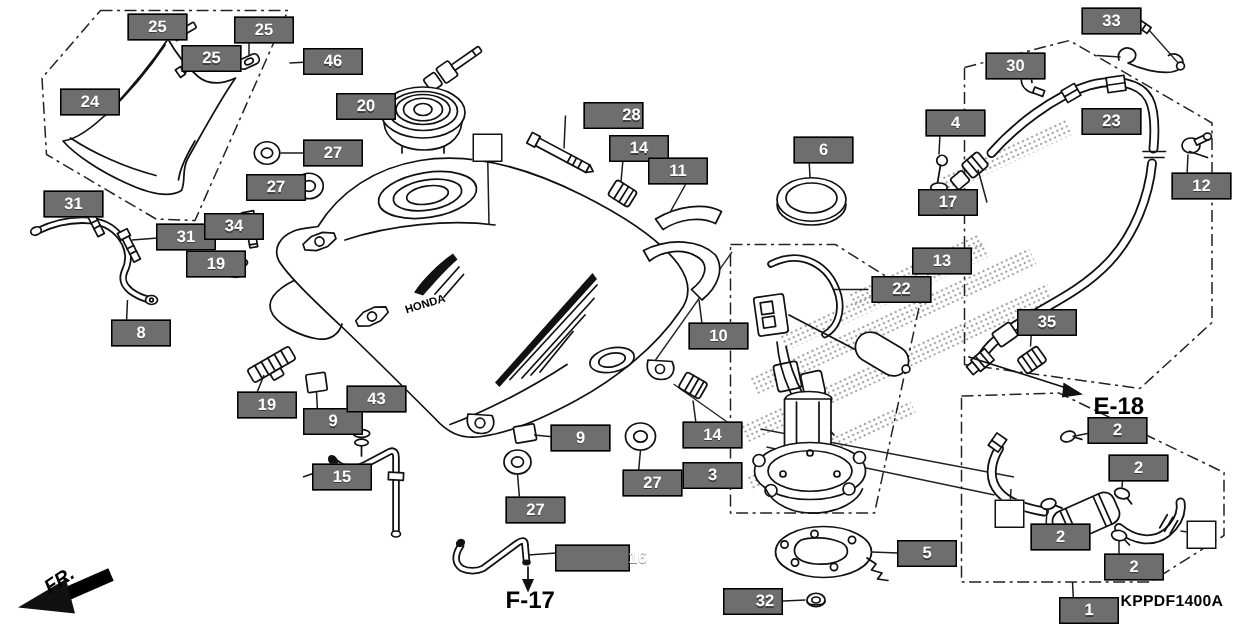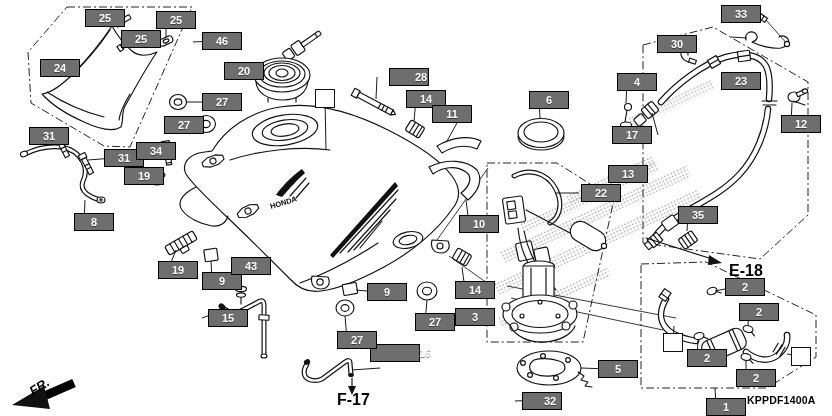--- a/index.html
+++ b/index.html
@@ -493,42 +493,42 @@
       <div class="callout" style="left: 164px; top: 116px;">27</div>
       <div class="callout" style="left: 29px; top: 127px;">31</div>
       <div class="callout" style="left: 104px; top: 149px;">31</div>
       <div class="callout" style="left: 136px; top: 142px;">34</div>
       <div class="callout" style="left: 124px; top: 167px;">19</div>
       <div class="callout" style="left: 74px; top: 213px;">8</div>
       <div class="callout" style="left: 158px; top: 261px;">19</div>
       <div class="callout" style="left: 202px; top: 272px;">9</div>
       <div class="callout" style="left: 231px; top: 257px;">43</div>
       <div class="callout" style="left: 208px; top: 309px;">15</div>
-      <div class="callout" style="left: 370px; top: 344px; padding-left: 48px;">16</div>
+      <div class="callout" style="left: 370px; top: 363px; padding-left: 48px;">16</div>
       <div class="callout" style="left: 337px; top: 331px;">27</div>
       <div class="callout" style="left: 367px; top: 283px;">9</div>
       <div class="callout" style="left: 415px; top: 313px;">27</div>
       <div class="callout" style="left: 455px; top: 281px;">14</div>
       <div class="callout" style="left: 455px; top: 308px;">3</div>
       <div class="callout" style="left: 389px; top: 68px; padding-left: 24px;">28</div>
       <div class="callout" style="left: 406px; top: 90px;">14</div>
       <div class="callout" style="left: 432px; top: 105px;">11</div>
       <div class="callout" style="left: 529px; top: 91px;">6</div>
       <div class="callout" style="left: 617px; top: 73px;">4</div>
       <div class="callout" style="left: 657px; top: 35px;">30</div>
       <div class="callout" style="left: 721px; top: 5px;">33</div>
       <div class="callout" style="left: 721px; top: 28px; margin-top: 44px;">23</div>
       <div class="callout" style="left: 612px; top: 126px;">17</div>
       <div class="callout" style="left: 781px; top: 115px;">12</div>
       <div class="callout" style="left: 608px; top: 165px;">13</div>
       <div class="callout" style="left: 569px; top: 184px; margin-left: 12px;">22</div>
       <div class="callout" style="left: 678px; top: 206px;">35</div>
       <div class="callout" style="left: 459px; top: 215px;">10</div>
       <div class="callout" style="left: 598px; top: 360px;">5</div>
-      <div class="callout" style="left: 522px; top: 392px; padding-left: 16px;">32</div>
+      <div class="callout" style="left: 482px; top: 392px; padding-left: 16px;">32</div>
       <div class="callout" style="left: 725px; top: 278px;">2</div>
       <div class="callout" style="left: 739px; top: 303px;">2</div>
       <div class="callout" style="left: 687px; top: 349px;">2</div>
       <div class="callout" style="left: 736px; top: 369px;">2</div>
       <div class="callout" style="left: 706px; top: 398px;">1</div>
       <div class="callout empty" style="left: 315px; top: 89px;"></div>
       <div class="callout empty" style="left: 663px; top: 333px;"></div>
       <div class="callout empty" style="left: 791px; top: 347px;"></div>
     </div>
 </div>

